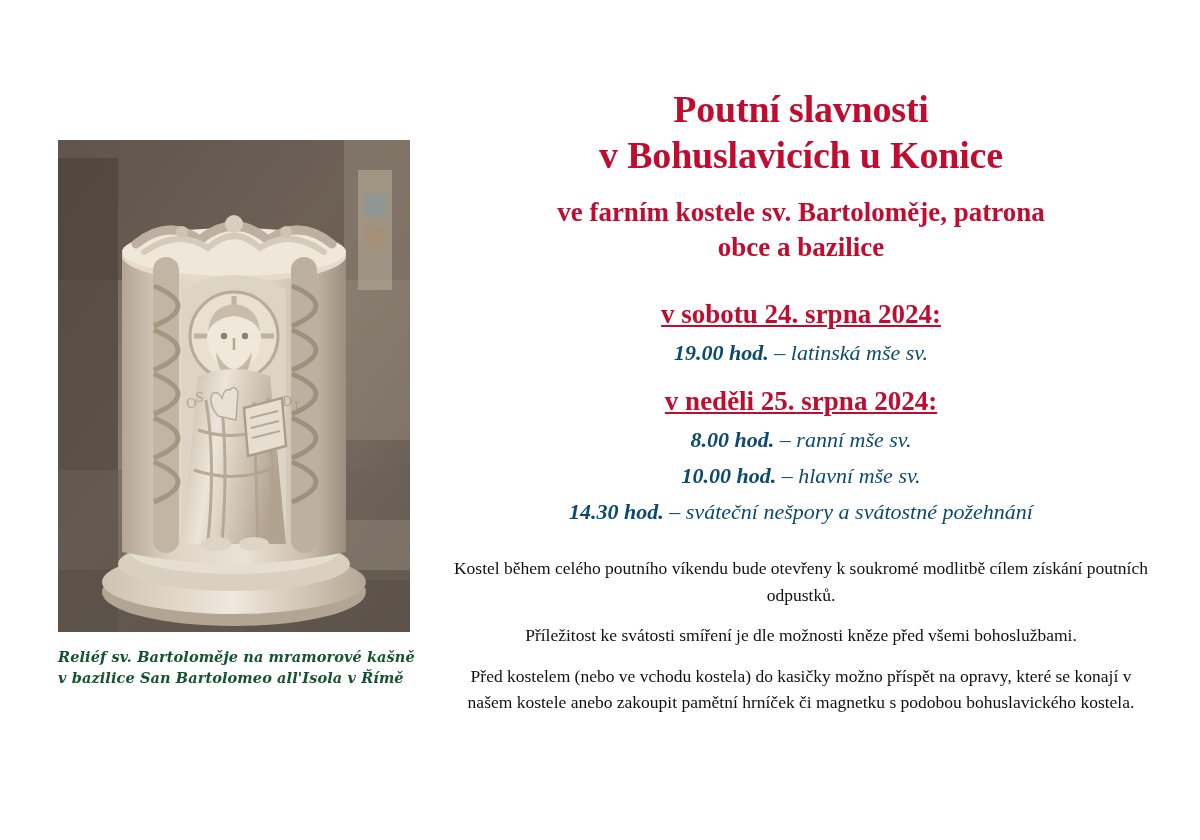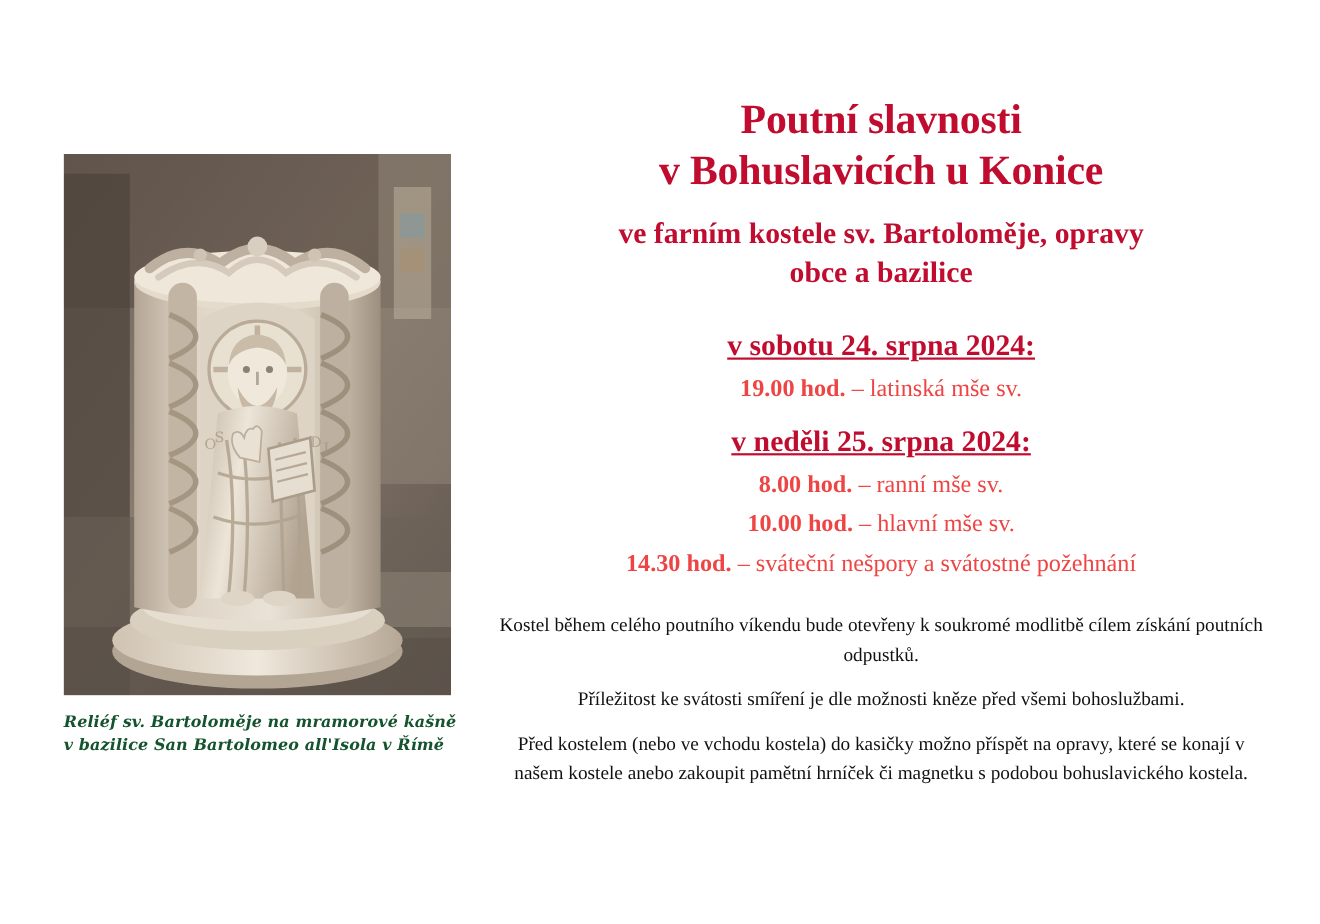--- a/index.html
+++ b/index.html
@@ -84,21 +84,22 @@
     font-weight: bold;
     font-size: 27px;
     text-decoration: underline;
     margin-top: 20px;
     margin-bottom: 8px;
   }
   .day-head:first-child { margin-top: 0; }
   .event {
     font-size: 22px;
     margin: 10px 0;
-    color: #ef4444;
+    color: #0c4a6e;
+    font-style: italic;
   }
   .event b { font-weight: bold; }
   .notes {
     margin-top: 30px;
     font-size: 17.5px;
     line-height: 1.52;
   }
   .notes p {
     margin: 0 0 14px 0;
   }
@@ -229,21 +230,21 @@
   </div>
 
   <div class="right-col">
 
     <div class="title">
       <div>Poutní slavnosti</div>
       <div>v Bohuslavicích u Konice</div>
     </div>
 
     <div class="subtitle">
-      <div>ve farním kostele sv. Bartoloměje, opravy</div>
+      <div>ve farním kostele sv. Bartoloměje, patrona</div>
       <div>obce a bazilice</div>
     </div>
 
     <div class="schedule">
 
       <div class="day-head">v sobotu 24. srpna 2024:</div>
       <div class="event">
         <b>19.00 hod.</b><span> – </span><span>latinská mše sv.</span>
       </div>
 

